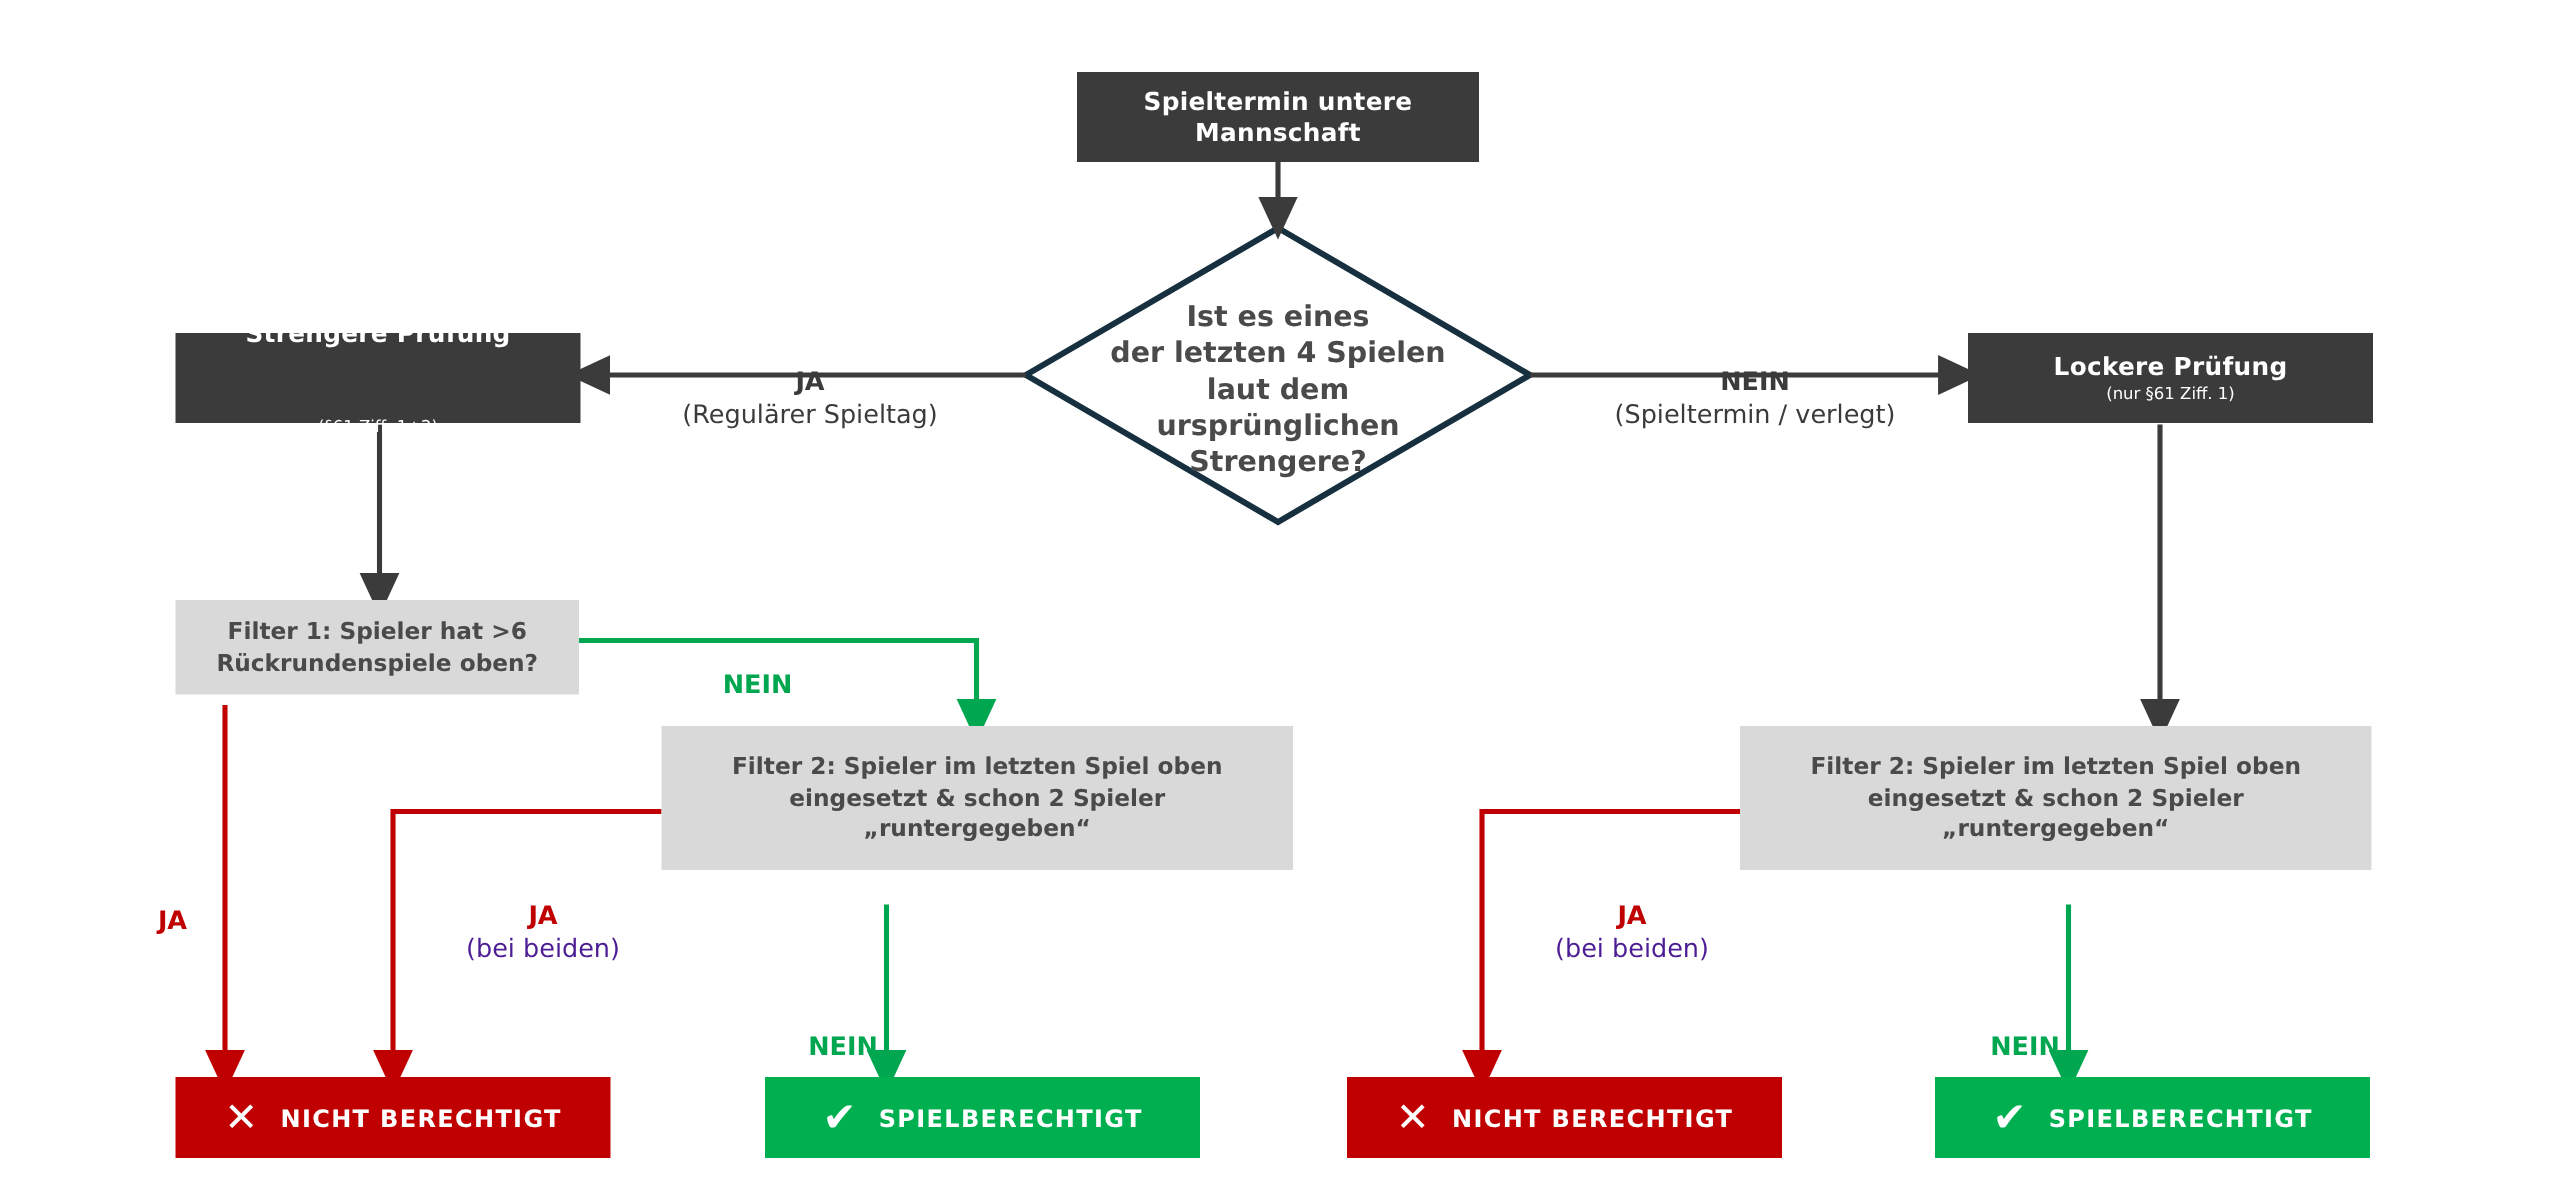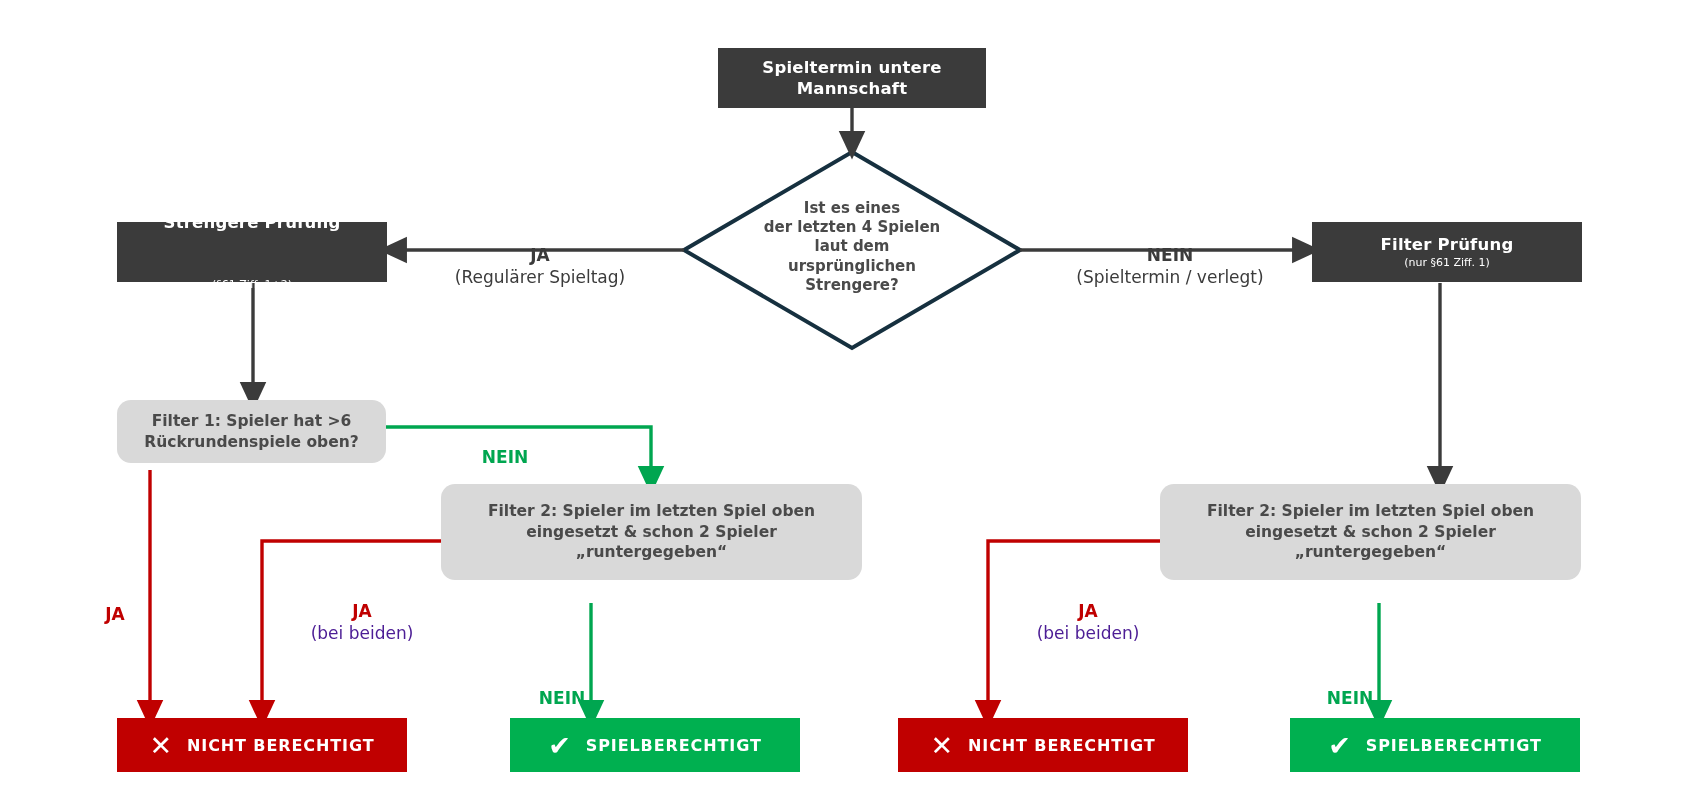--- a/index.html
+++ b/index.html
@@ -57,21 +57,20 @@
   }
 
   
   .box-grey {
     background: #d9d9d9;
     color: #4a4a4a;
     font-weight: bold;
     font-size: 15.5px;
     line-height: 1.32;
     padding: 6px 10px;
-    border-radius: 14px;
   }
   .box-grey .ln { display: block; }
 
   
   .box-result {
     display: flex;
     flex-direction: row;
     align-items: center;
     justify-content: center;
     color: #ffffff;
@@ -88,21 +87,21 @@
     margin-right: 14px;
     font-weight: bold;
   }
 
   
   .diamond-label {
     position: absolute;
     z-index: 4;
     color: #4a4a4a;
     font-weight: bold;
-    font-size: 15px;
+    font-size: 19px;
     line-height: 1.28;
     text-align: center;
     width: 260px;
   }
 
   
   .elabel {
     position: absolute;
     z-index: 4;
     text-align: center;
@@ -181,21 +180,21 @@
     <span>ursprünglichen</span><br>
     <span>Strengere?</span>
   </div>
 
   <div class="node box-dark" style="left:117px; top:222px; width:270px; height:60px;gap:44px;">
     <span class="line1">Strengere Prüfung</span>
     <span class="line2">(§61 Ziff. 1+2)</span>
   </div>
 
   <div class="node box-dark" style="left:1312px; top:222px; width:270px; height:60px;">
-    <span class="line1">Filter Prüfung</span>
+    <span class="line1">Lockere Prüfung</span>
     <span class="line2">(nur §61 Ziff. 1)</span>
   </div>
 
   <div class="node box-grey" style="left:117px; top:400px; width:269px; height:63px;">
     <span class="ln">Filter 1: Spieler hat &gt;6</span>
     <span class="ln">Rückrundenspiele oben?</span>
   </div>
 
   <div class="node box-grey" style="left:441px; top:484px; width:421px; height:96px;">
     <span class="ln">Filter 2: Spieler im letzten Spiel oben</span>

